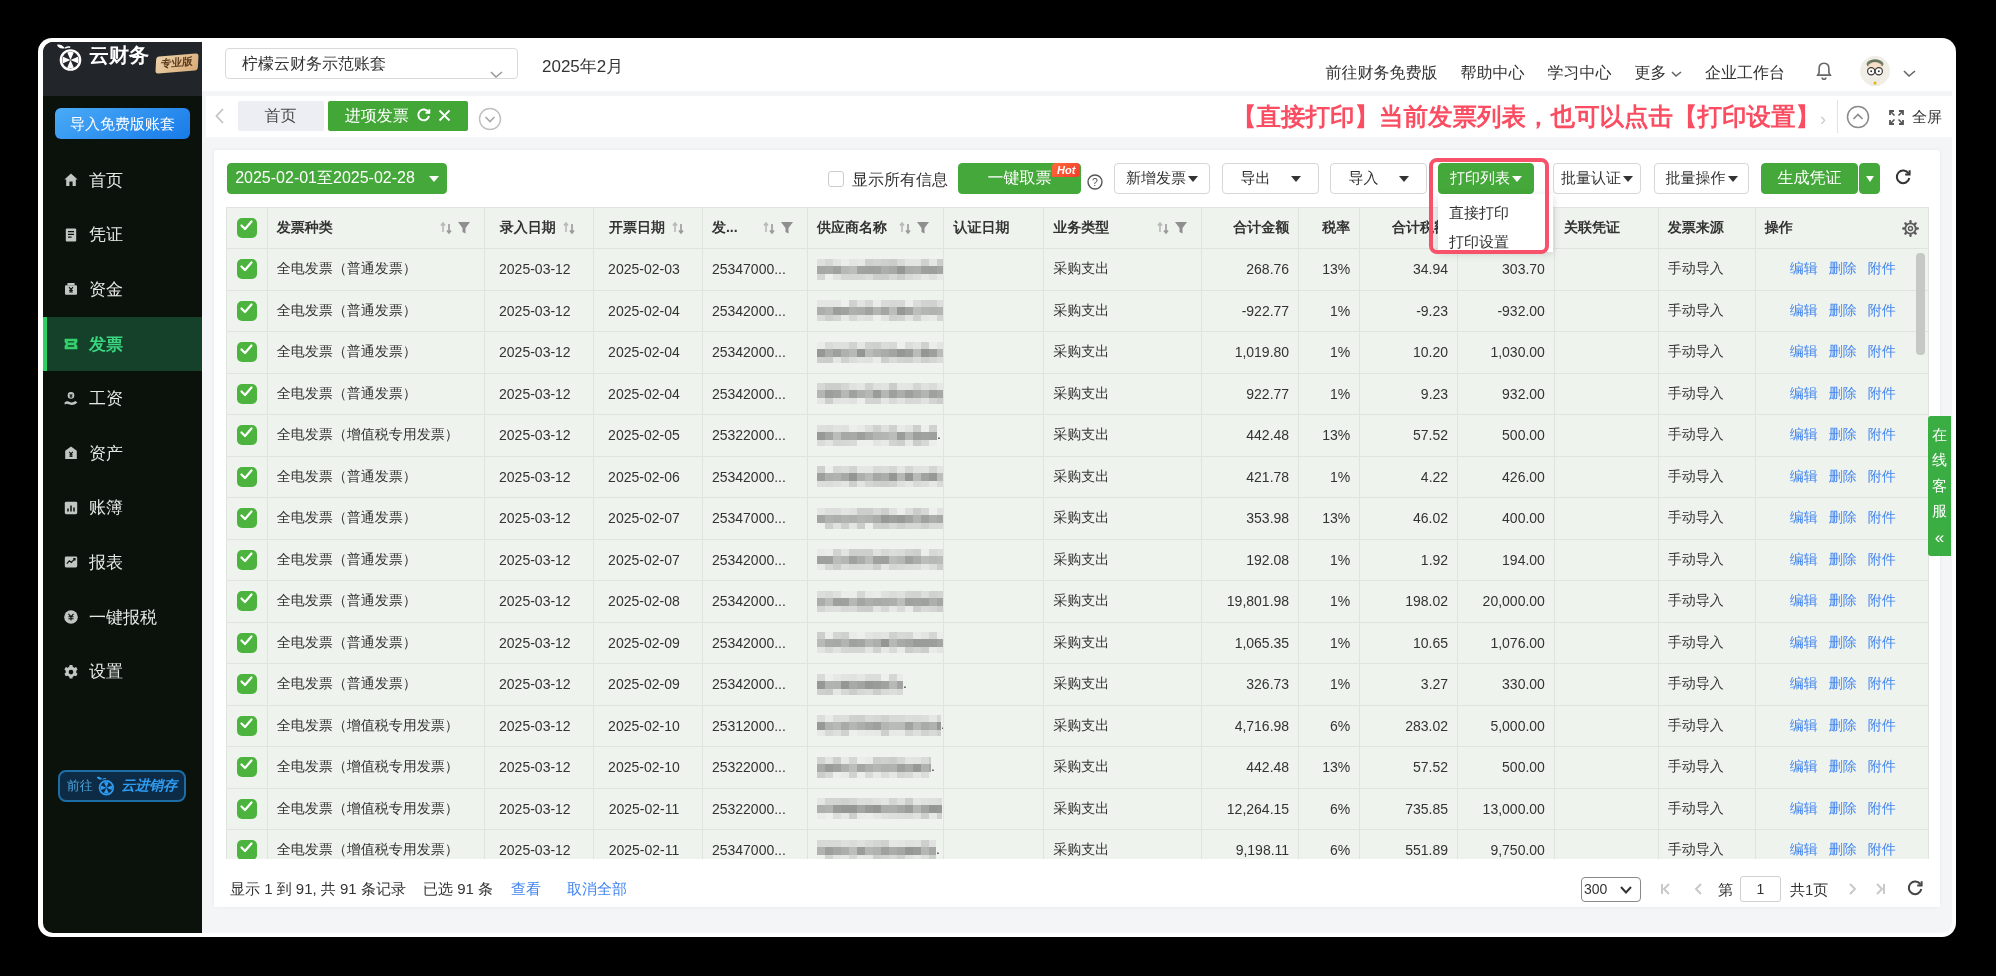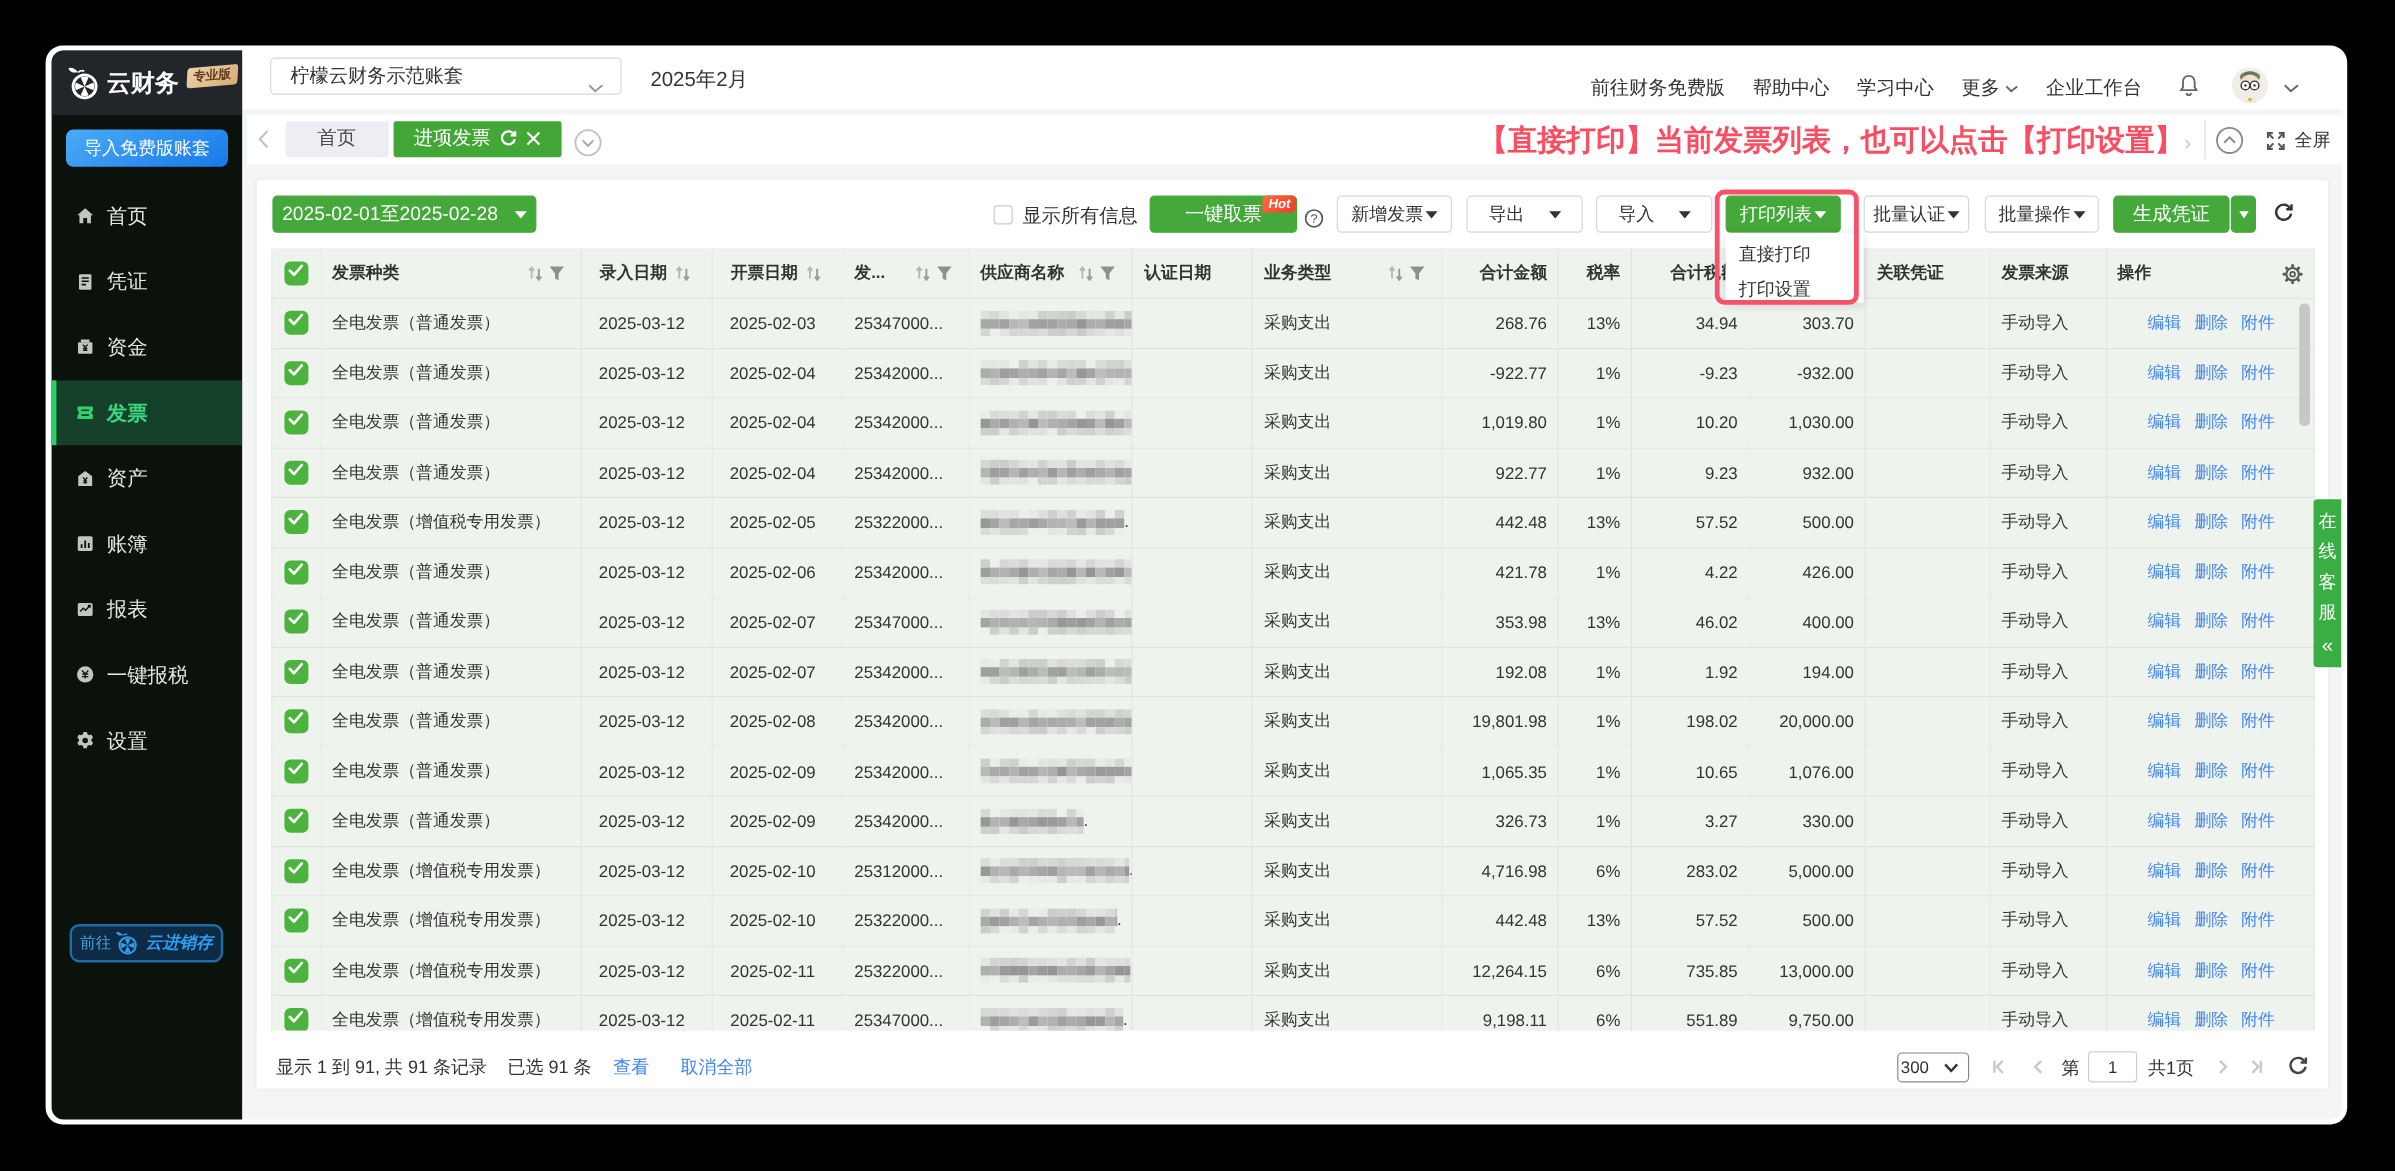--- a/index.html
+++ b/index.html
@@ -1,19 +1,19 @@
 <!DOCTYPE html>
 <html><head><meta charset="utf-8"><style>
 * { margin:0; padding:0; box-sizing:border-box; }
 html,body { width:1996px; height:976px; background:#000; font-family:"Liberation Sans",sans-serif; overflow:hidden; }
 .abs { position:absolute; }
 #win { position:absolute; left:38px; top:38px; width:1918px; height:899px; background:#fff; border-radius:14px; }
 
 #sb { position:absolute; left:5px; top:4px; width:159px; height:891px; background:#0a120b; border-radius:10px 0 0 10px; overflow:hidden; }
-#sblogo { height:54px; background:#22262a; display:flex; align-items:center; padding-left:13px; position:relative; }
+#sblogo { height:54px; background:#22262a; display:flex; padding-left:13px; position:relative; }
 #sblogo .t { color:#fff; font-size:20px; font-weight:bold; margin-left:5px; white-space:nowrap; }
 .badge { position:absolute; right:5px; top:13px; background:linear-gradient(135deg,#ecd2ab,#d9ab77); color:#5b3a1e; font-size:10.5px; font-weight:bold; padding:1px 5px 2px; border-radius:3px; transform:skewX(-8deg) rotate(-5deg); }
 #impbtn { position:absolute; left:12px; top:66px; width:135px; height:31px; background:linear-gradient(150deg,#4aabf7,#187ae8); border-radius:6px; color:#fff; font-size:15px; text-align:center; line-height:31px; }
 #nav { position:absolute; top:111px; left:0; width:100%; }
 .mi { height:54.6px; display:flex; align-items:center; padding-left:20px; color:#e6e8e6; font-size:17px; }
 .mi svg { margin-right:10px; }
 .mi.sel { background:#15402a; border-left:4px solid #2bd165; padding-left:16px; color:#3bd680;font-weight:bold; }
 #jxc { position:absolute; left:15px; top:728px; width:128px; height:32px; background:#0d2b45; border:2px solid #1d6da6; border-radius:8px; display:flex; align-items:center; justify-content:center; color:#4aa3dd; font-size:13px; }
 #jxc b { color:#2d9bf0; font-style:italic; font-size:14px; margin-left:5px; }
 
@@ -103,20 +103,28 @@
             <path d="M6 6.2 L8 8.4 L10 6.2 M8 8.4 V11.6 M6.2 9.4 H9.8 M6.2 11 H9.8" stroke="#0a120b" stroke-width="1.1" fill="none"></path>
           </svg>
           <span>资金</span>
         </div>
         <div class="mi sel">
           <svg width="16" height="16" viewBox="0 0 16 16">
             <path d="M1.6 2.8 H14.4 V6.3 A1.8 1.8 0 0 0 14.4 9.7 V13.2 H1.6 V9.7 A1.8 1.8 0 0 0 1.6 6.3 Z" fill="#35d06c"></path>
             <path d="M4.8 5.9 H11.2 M4.8 10 H11.2" stroke="#15402a" stroke-width="1.4"></path>
           </svg>
           <span>发票</span>
+        </div>
+        <div class="mi">
+          <svg width="16" height="16" viewBox="0 0 16 16">
+            <circle cx="8" cy="4.4" r="3.3" fill="#c2c6c2"></circle>
+            <path d="M6.7 3 L8 4.5 L9.3 3 M6.7 4.7 H9.3 M8 4.7 V6.6 M6.7 5.9 H9.3" stroke="#0a120b" stroke-width="0.9" fill="none"></path>
+            <path d="M1.6 11.4 C3.8 9.6 5.2 10.5 7.3 11.2 C9 11.7 10.8 11.2 12.4 10.1 L14.4 11.4 C12 13.7 9.2 14.4 6.6 13.6 L3.8 12.8 L1.6 13.6 Z" fill="#c2c6c2"></path>
+          </svg>
+          <span>工资</span>
         </div>
         <div class="mi">
           <svg width="16" height="16" viewBox="0 0 16 16">
             <path d="M2.2 5.8 L8 1.4 L13.8 5.8 V14 H2.2 Z" fill="#c2c6c2"></path>
             <path d="M6.2 6.8 L8 8.9 L9.8 6.8 M8 8.9 V12 M6.4 9.8 H9.6 M6.4 11.2 H9.6" stroke="#0a120b" stroke-width="1.1" fill="none"></path>
           </svg>
           <span>资产</span>
         </div>
         <div class="mi">
           <svg width="16" height="16" viewBox="0 0 16 16">

